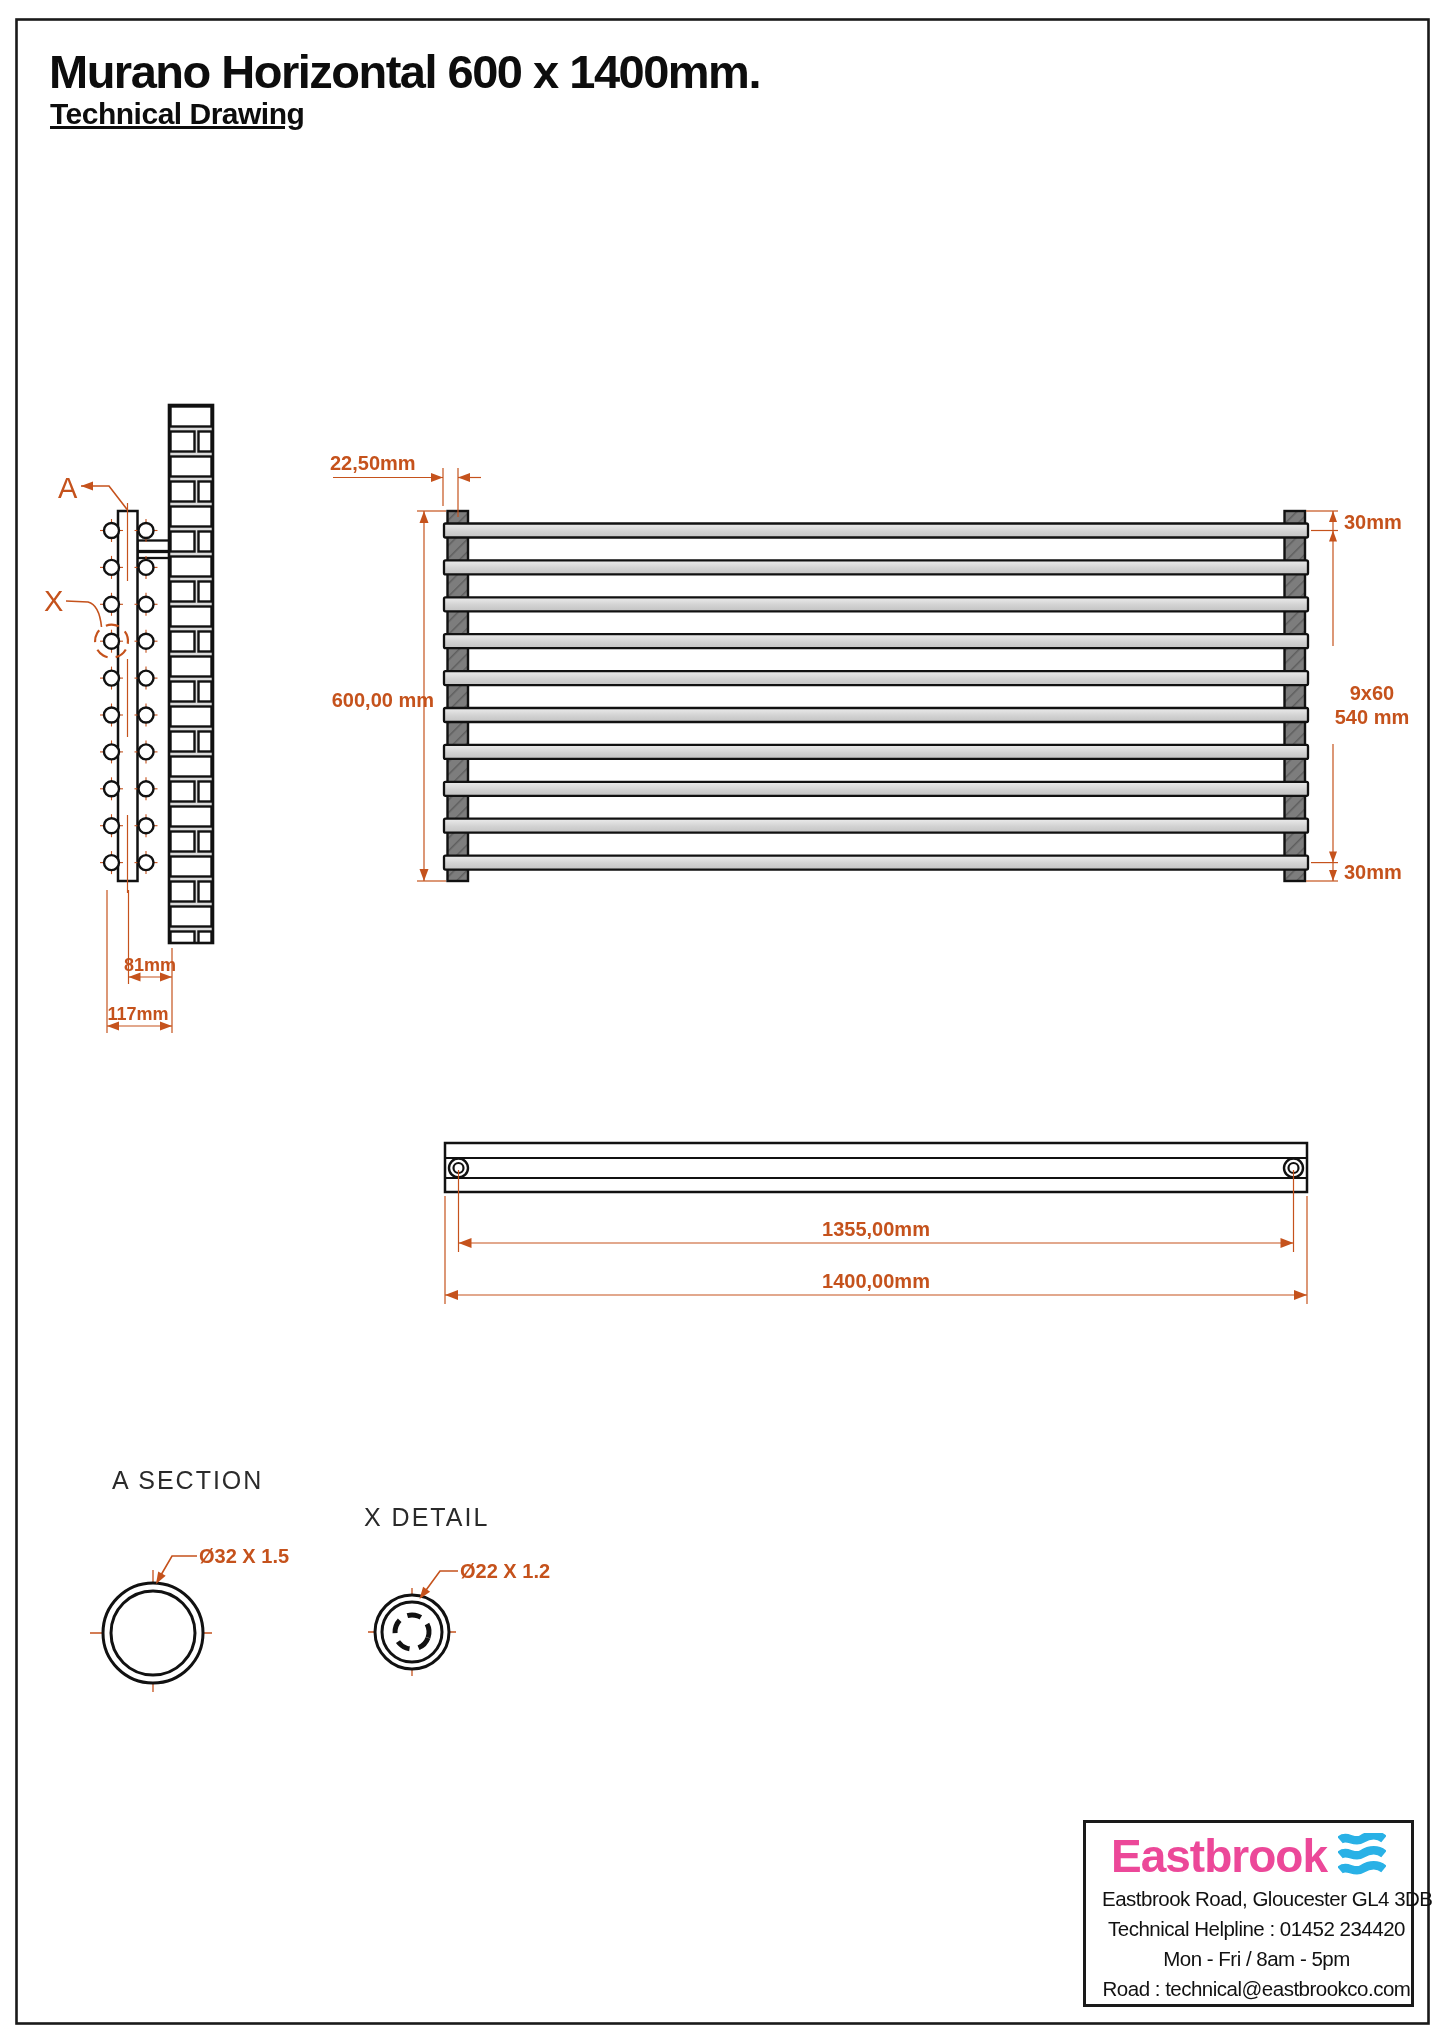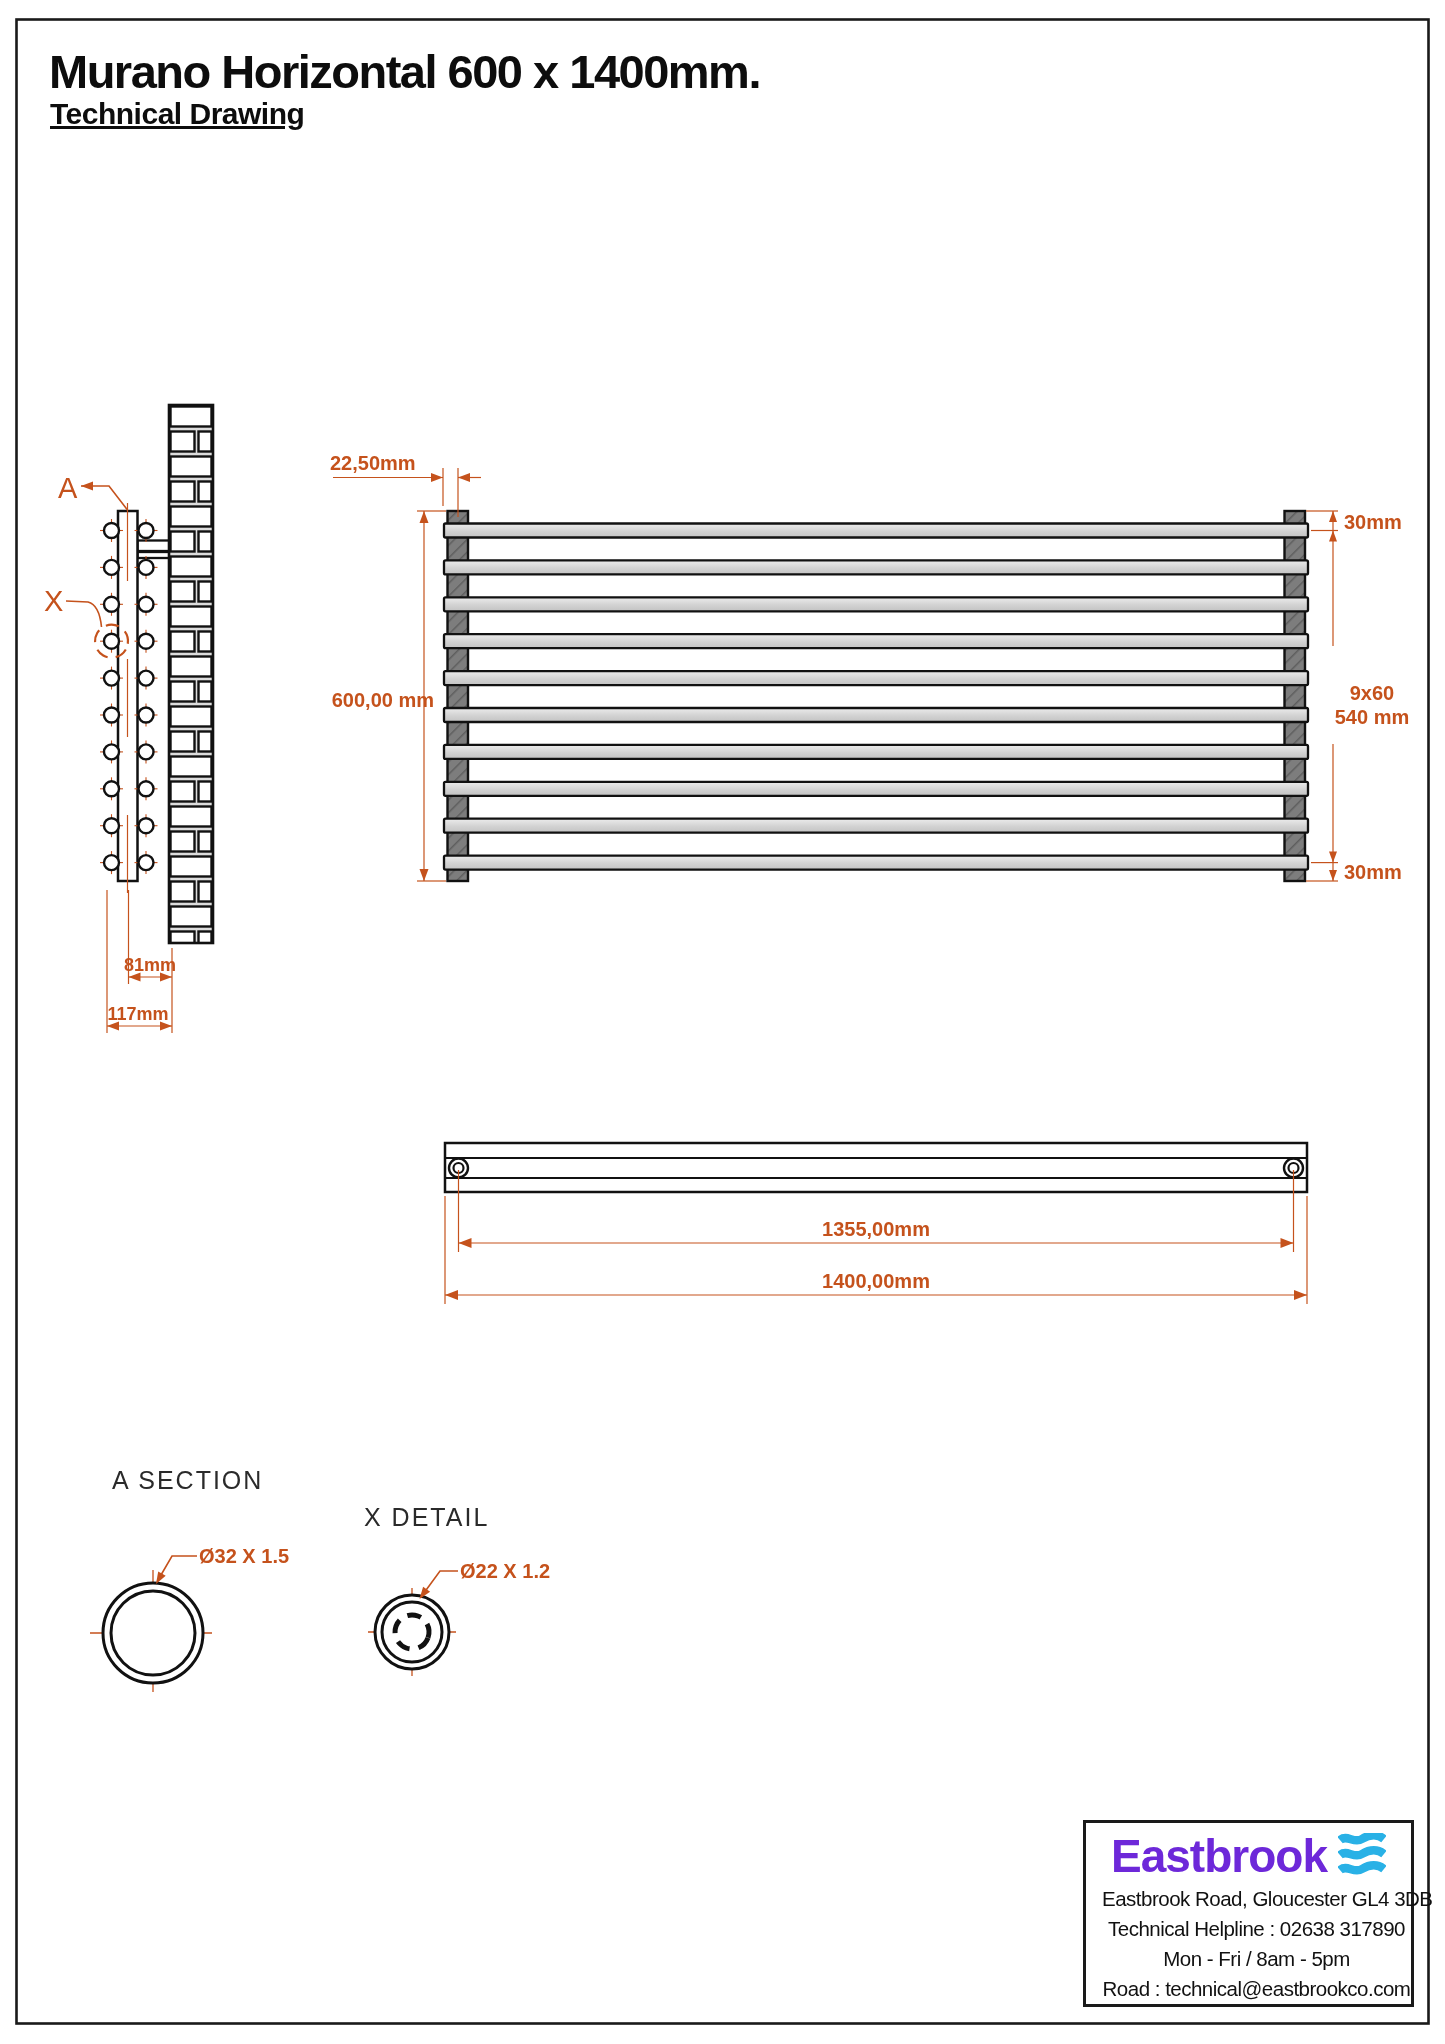--- a/index.html
+++ b/index.html
@@ -10,21 +10,21 @@
   .subtitle{position:absolute;left:50px;top:97px;font-size:30px;font-weight:bold;color:#0d0d0d;
          letter-spacing:-0.5px;text-decoration:underline;}
   svg text{font-family:"Liberation Sans",sans-serif;}
   .dim{font-size:20px;font-weight:bold;fill:#c5521c;}
   .dimsm{font-size:18px;font-weight:bold;fill:#c5521c;}
   .marker{font-size:29px;fill:#c5521c;}
   .dtitle{font-size:25px;fill:#2a2a2a;letter-spacing:2px;}
   .footer-box{position:absolute;left:1083px;top:1820px;width:331px;height:187px;
         border:3px solid #1a1a1a;box-sizing:border-box;background:#fff;text-align:center;}
   .logo-row{display:flex;align-items:center;justify-content:center;gap:11px;margin-top:5px;height:56px;}
-  .brand{font-size:46px;font-weight:bold;color:#6d28d9;letter-spacing:-1px;}
+  .brand{font-size:46px;font-weight:bold;color:#ec4899;letter-spacing:-1px;}
   .footer-line{font-size:20.5px;line-height:30px;color:#111;letter-spacing:-0.5px;white-space:nowrap;margin-left:16px;}
 </style>
 </head>
 <body>
 
 <div id="page">
 
   <div class="title">Murano Horizontal 600 x 1400mm.</div>
   <div class="subtitle">Technical Drawing</div>
 
@@ -248,18 +248,18 @@
   <div class="footer-box">
     <div class="logo-row">
       <span class="brand">Eastbrook</span>
       <svg width="48" height="46" viewBox="0 0 48 46">
         <path d="M2 7 C9 1 16 11 24 6 S40 1 46 6" stroke="#29b1e6" stroke-width="8.5" fill="none"></path>
         <path d="M2 22 C9 16 16 26 24 21 S40 16 46 21" stroke="#29b1e6" stroke-width="8.5" fill="none"></path>
         <path d="M2 37 C9 31 16 41 24 36 S40 31 46 36" stroke="#29b1e6" stroke-width="8.5" fill="none"></path>
       </svg>
     </div>
     <div class="footer-line">Eastbrook Road, Gloucester GL4 3DB</div>
-    <div class="footer-line">Technical Helpline : 02638 317890</div>
+    <div class="footer-line">Technical Helpline : 01452 234420</div>
     <div class="footer-line">Mon - Fri / 8am - 5pm</div>
     <div class="footer-line">Road : technical@eastbrookco.com</div>
   </div>
 
 </div>
 
 </body></html>

